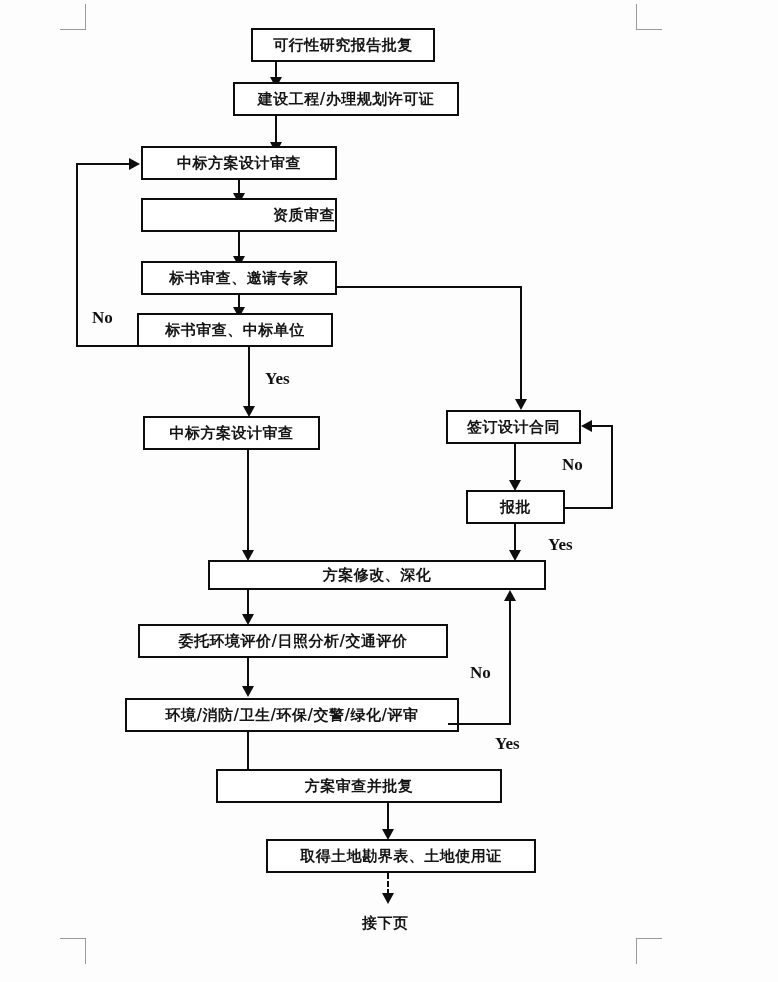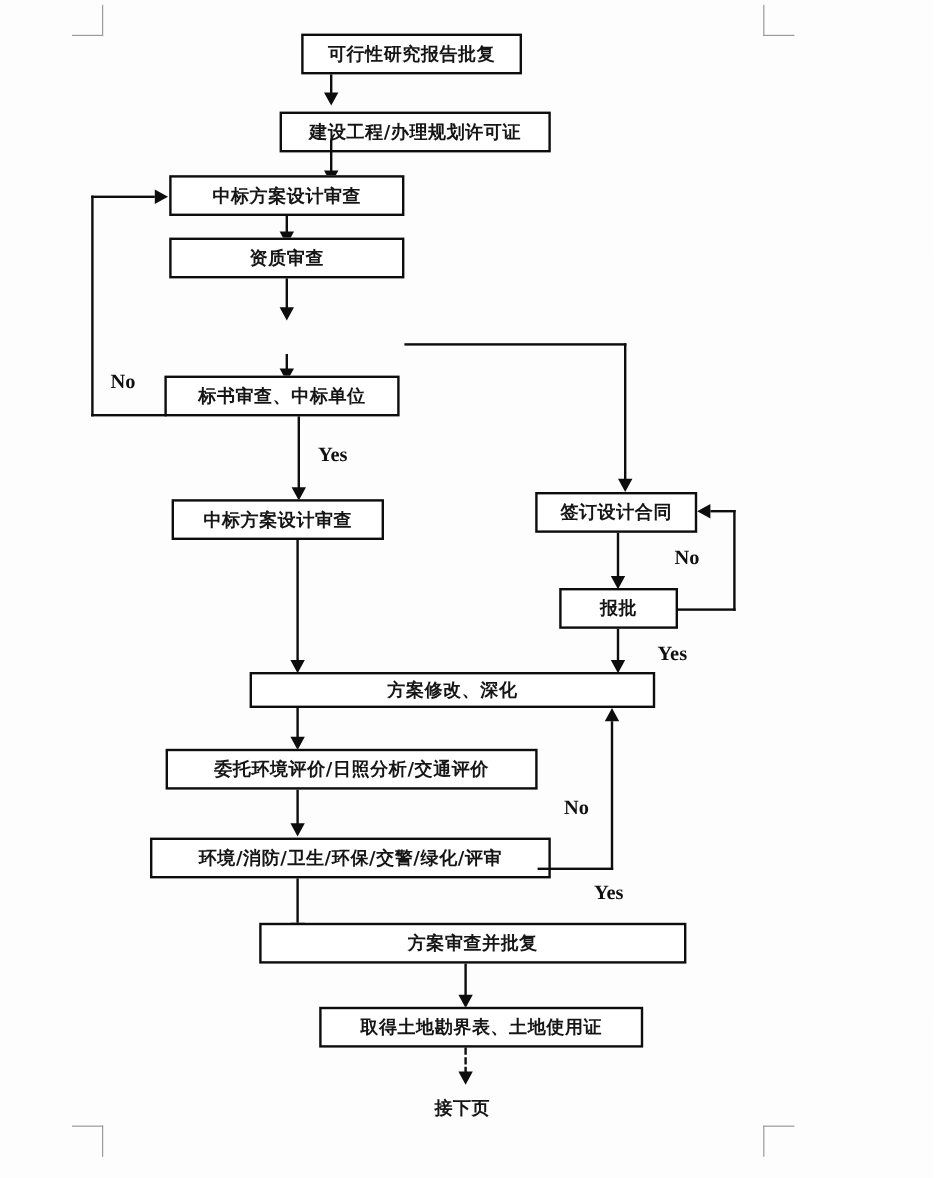--- a/index.html
+++ b/index.html
@@ -137,42 +137,45 @@
   <div class="crop bl" style="left:60px;  bottom:18px;"></div>
   <div class="crop br" style="right:116px;bottom:18px;"></div>
 
   <div class="node" style="left:251px; top:28px; width:184px; height:34px;">
     <span>可行性研究报告批复</span>
   </div>
 
   <div class="vline" style="left:275px; top:62px; height:17px;"></div>
   <div class="arrow-down" style="left:270px; top:77px;"></div>
 
-  <div class="node" style="left:233px; top:82px; width:226px; height:34px;margin-top:11px;">
+  <div class="node" style="left:233px; top:82px; width:226px; height:34px;">
     <span>建设工程/办理规划许可证</span>
   </div>
 
   <div class="vline" style="left:75px; top:116px; height:0px;"></div>
   <div class="vline" style="left:275px; top:116px; height:28px;"></div>
   <div class="arrow-down" style="left:270px; top:142px;"></div>
 
   <div class="node" style="left:141px; top:146px; width:196px; height:34px;">
     <span>中标方案设计审查</span>
   </div>
 
   <div class="vline" style="left:238px; top:180px; height:15px;"></div>
   <div class="arrow-down" style="left:233px; top:193px;"></div>
 
-  <div class="node" style="left:141px; top:198px; width:196px; height:34px;">
+  <div class="node" style="left:141px; top:198px; width:196px; height:34px;justify-content:flex-end;">
     <span>资质审查</span>
   </div>
 
   <div class="vline" style="left:238px; top:232px; height:26px;"></div>
   <div class="arrow-down" style="left:233px; top:256px;"></div>
 
+  <div class="node" style="left:141px; top:261px; width:196px; height:34px;">
+    <span>标书审查、邀请专家</span>
+  </div>
 
   <div class="vline" style="left:238px; top:295px; height:15px;"></div>
   <div class="arrow-down" style="left:233px; top:307px;"></div>
 
   <div class="hline" style="left:337px; top:286px; width:185px;"></div>
   <div class="vline" style="left:520px; top:286px; height:115px;"></div>
   <div class="arrow-down" style="left:515px; top:399px;"></div>
 
   <div class="node" style="left:137px; top:313px; width:196px; height:34px;">
     <span>标书审查、中标单位</span>
@@ -236,21 +239,21 @@
 
   <div class="hline" style="left:448px; top:723px; width:63px;"></div>
   <div class="vline" style="left:509px; top:601px; height:124px;"></div>
   <div class="arrow-up" style="left:504px; top:590px;"></div>
   <div class="blabel" style="left:470px; top:663px;">No</div>
 
   <div class="vline" style="left:247px; top:732px; height:39px;"></div>
   <div class="arrow-down" style="left:242px; top:769px;"></div>
   <div class="blabel" style="left:495px; top:734px;">Yes</div>
 
-  <div class="node" style="left:216px; top:769px; width:356px; height:34px;">
+  <div class="node" style="left:216px; top:769px; width:286px; height:34px;">
     <span>方案审查并批复</span>
   </div>
 
   <div class="vline" style="left:387px; top:803px; height:28px;"></div>
   <div class="arrow-down" style="left:382px; top:829px;"></div>
 
   <div class="node" style="left:266px; top:839px; width:270px; height:34px;text-align:right;">
     <span>取得土地勘界表、土地使用证</span>
   </div>
 

